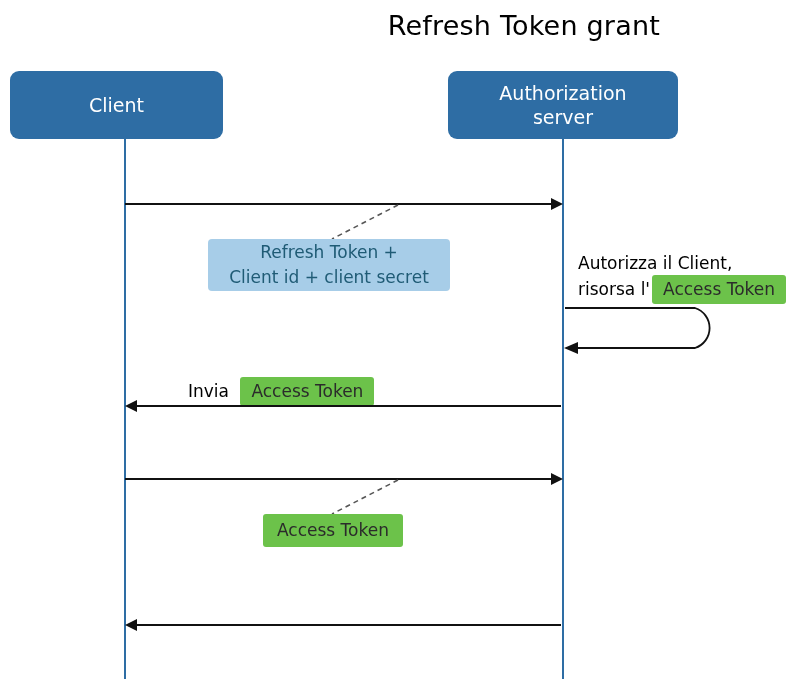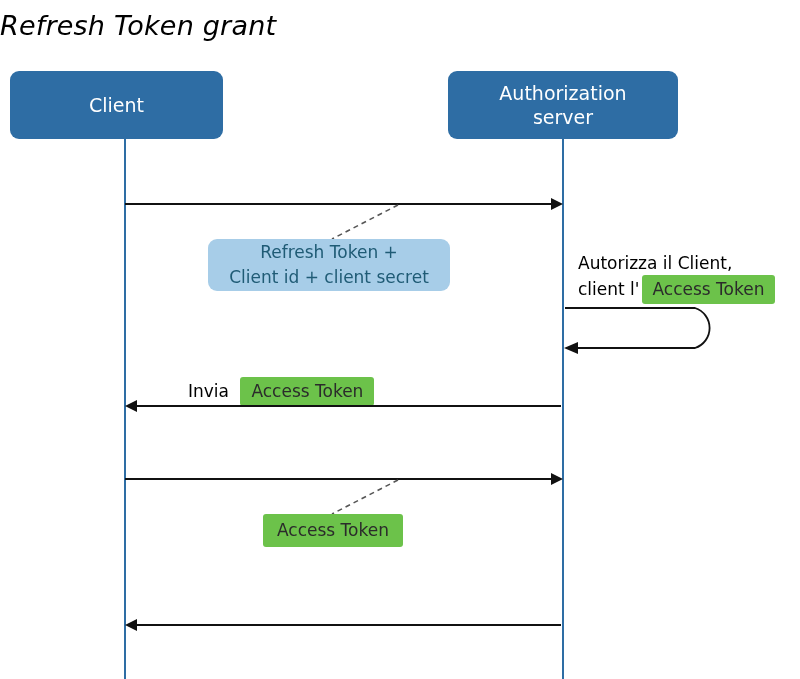--- a/index.html
+++ b/index.html
@@ -18,27 +18,26 @@
   #diagram-root {
     position: absolute;
     inset: 0;
   }
   
   .diagram-title {
     position: absolute;
     left: 0;
     top: 10px;
     width: 660px;
-    text-align: left;
+    text-align: right;
     font-size: 27px;
     font-weight: 400;
     color: #000000;
     letter-spacing: 0.2px;
     white-space: pre;
-    font-style: italic;
   }
   
   .participant {
     position: absolute;
     background: #2E6DA4;
     border-radius: 9px;
     color: #ffffff;
     display: flex;
     align-items: center;
     justify-content: center;
@@ -95,21 +94,21 @@
   .arrowhead.right {
     border-left: 12px solid #111111;
   }
   .arrowhead.left {
     border-right: 12px solid #111111;
   }
   
   .note-blue {
     position: absolute;
     background: #A7CDE8;
-    border-radius: 9px;
+    border-radius: 4px;
     color: #1F5B75;
     font-size: 17px;
     line-height: 25px;
     text-align: center;
     display: flex;
     align-items: center;
     justify-content: center;
     box-sizing: border-box;
     padding: 6px 10px;
     white-space: pre-line;
@@ -190,21 +189,21 @@
   </svg>
 
   <div class="note-blue" style="left:208px; top:239px; width:242px; height:52px;">
     <span>Refresh Token +
 Client id + client secret</span>
   </div>
 
   <div class="selfmsg-label" style="left:568px; top:252px;">
     <div>Autorizza il Client,</div>
     <div class="line2">
-      <span>client l'</span>
+      <span>risorsa l'</span>
       <span class="badge-green" style="margin-left:2px;">Access Token</span>
     </div>
   </div>
 
   <svg class="selfloop" style="left:560px; top:300px;" width="170" height="60">
     <path d="M 5,8 L 135,8 A 21,21 0 0 1 135,48 L 18,48"></path>
     <polygon points="18,42 4,48 18,54"></polygon>
   </svg>
 
   <div class="msg-label" style="left:188px; top:377px;">

